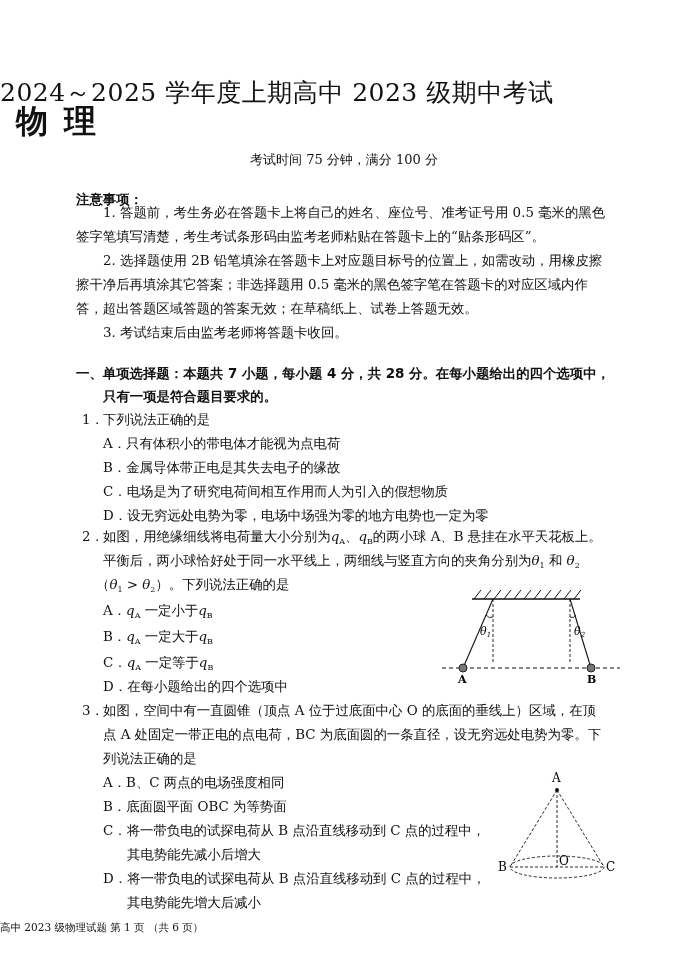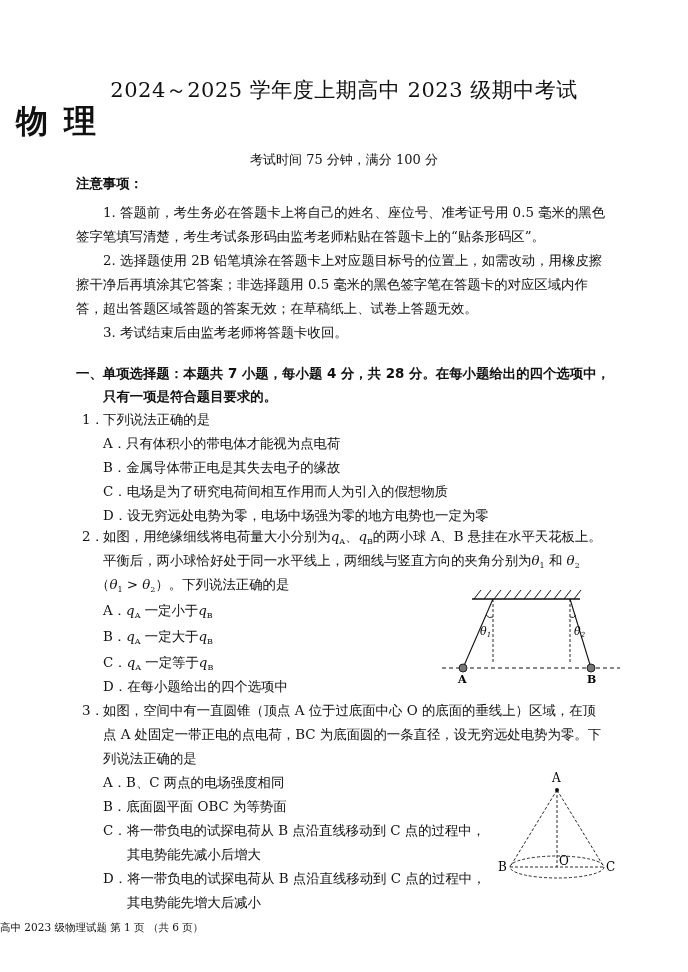--- a/index.html
+++ b/index.html
@@ -1,37 +1,37 @@
 <!DOCTYPE html>
 <html><head>
 <meta charset="utf-8">
 <style>
   html, body { margin: 0; padding: 0; background: #ffffff; }
   body { width: 688px; height: 972px; position: relative; overflow: hidden;
          font-family: "DejaVu Serif", "Liberation Serif", serif; color: #111; }
   .abs { position: absolute; white-space: nowrap; }
-  .title { left: 0; width: 688px; text-align: center; top: 76px; font-size: 21px; letter-spacing: 0.5px; }
+  .title { left: 0; width: 688px; text-align: left; top: 76px; font-size: 25px; letter-spacing: 0.5px; }
   .subject { left: 0; width: 588px; text-align: left; top: 100px; font-size: 32px; font-weight: bold;
              font-family: "DejaVu Sans", "Liberation Sans", sans-serif; letter-spacing: 16px; text-indent: 16px; }
   .time { left: 0; width: 688px; text-align: center; top: 151px; font-size: 13px; }
   .t13 { font-size: 13.4px; line-height: 20px; }
   .bold { font-weight: bold; font-family: "DejaVu Sans", "Liberation Sans", sans-serif; }
   .sub { font-size: 8px; vertical-align: -3px; font-style: normal; }
   .qi { font-style: italic; }
   .footer { left: 0; width: 688px; top: 921px; font-size: 10.5px; }
   svg text { font-family: "DejaVu Serif", "Liberation Serif", serif; }
 </style>
 </head>
 <body>
 
 <div class="abs title">2024～2025 学年度上期高中 2023 级期中考试</div>
 <div class="abs subject">物理</div>
 <div class="abs time">考试时间 75 分钟，满分 100 分</div>
 
-<div class="abs t13 bold" style="left:76px; top:174px;">注意事项：</div>
+<div class="abs t13 bold" style="left:76px; top:190px;">注意事项：</div>
 <div class="abs t13" style="left:103px; top:203px;">1. 答题前，考生务必在答题卡上将自己的姓名、座位号、准考证号用 0.5 毫米的黑色</div>
 <div class="abs t13" style="left:76px; top:227px;">签字笔填写清楚，考生考试条形码由监考老师粘贴在答题卡上的“贴条形码区”。</div>
 <div class="abs t13" style="left:103px; top:251px;">2. 选择题使用 2B 铅笔填涂在答题卡上对应题目标号的位置上，如需改动，用橡皮擦</div>
 <div class="abs t13" style="left:76px; top:275px;">擦干净后再填涂其它答案；非选择题用 0.5 毫米的黑色签字笔在答题卡的对应区域内作</div>
 <div class="abs t13" style="left:76px; top:299px;">答，超出答题区域答题的答案无效；在草稿纸上、试卷上答题无效。</div>
 <div class="abs t13" style="left:103px; top:323px;">3. 考试结束后由监考老师将答题卡收回。</div>
 
 <div class="abs t13 bold" style="left:76px; top:364px;">一、单项选择题：本题共 7 小题，每小题 4 分，共 28 分。在每小题给出的四个选项中，</div>
 <div class="abs t13 bold" style="left:103px; top:387px;">只有一项是符合题目要求的。</div>
 

